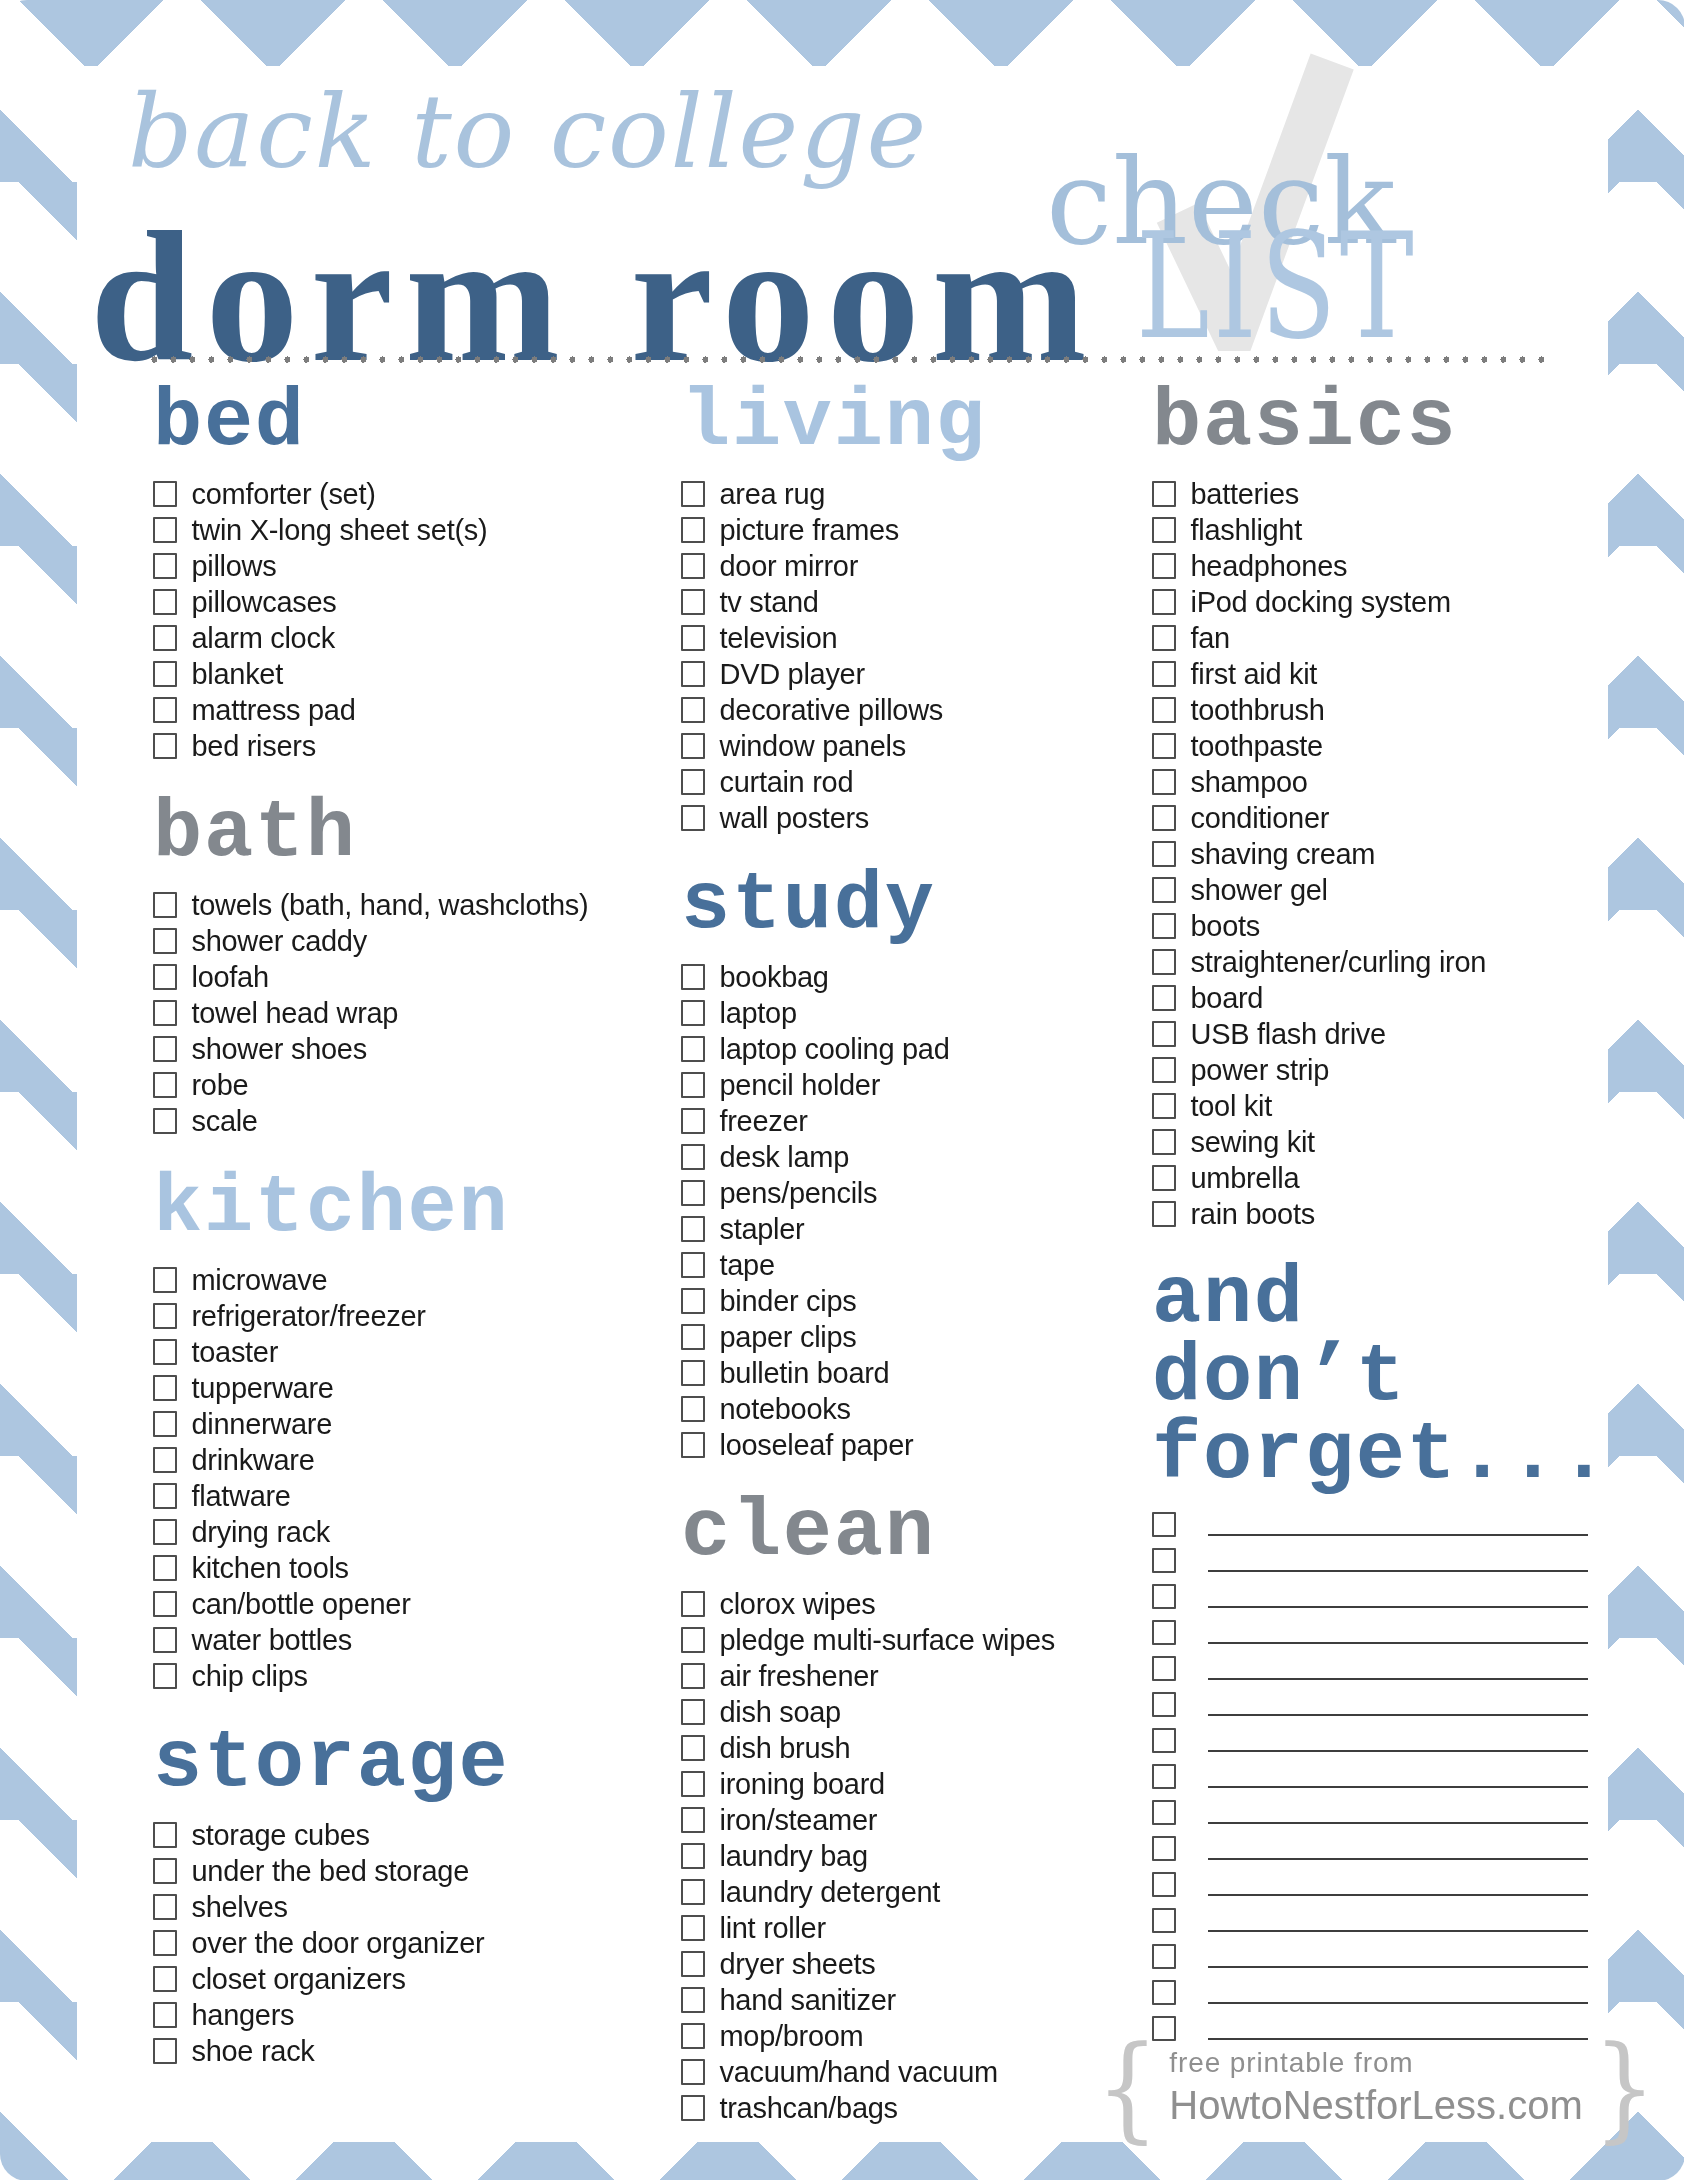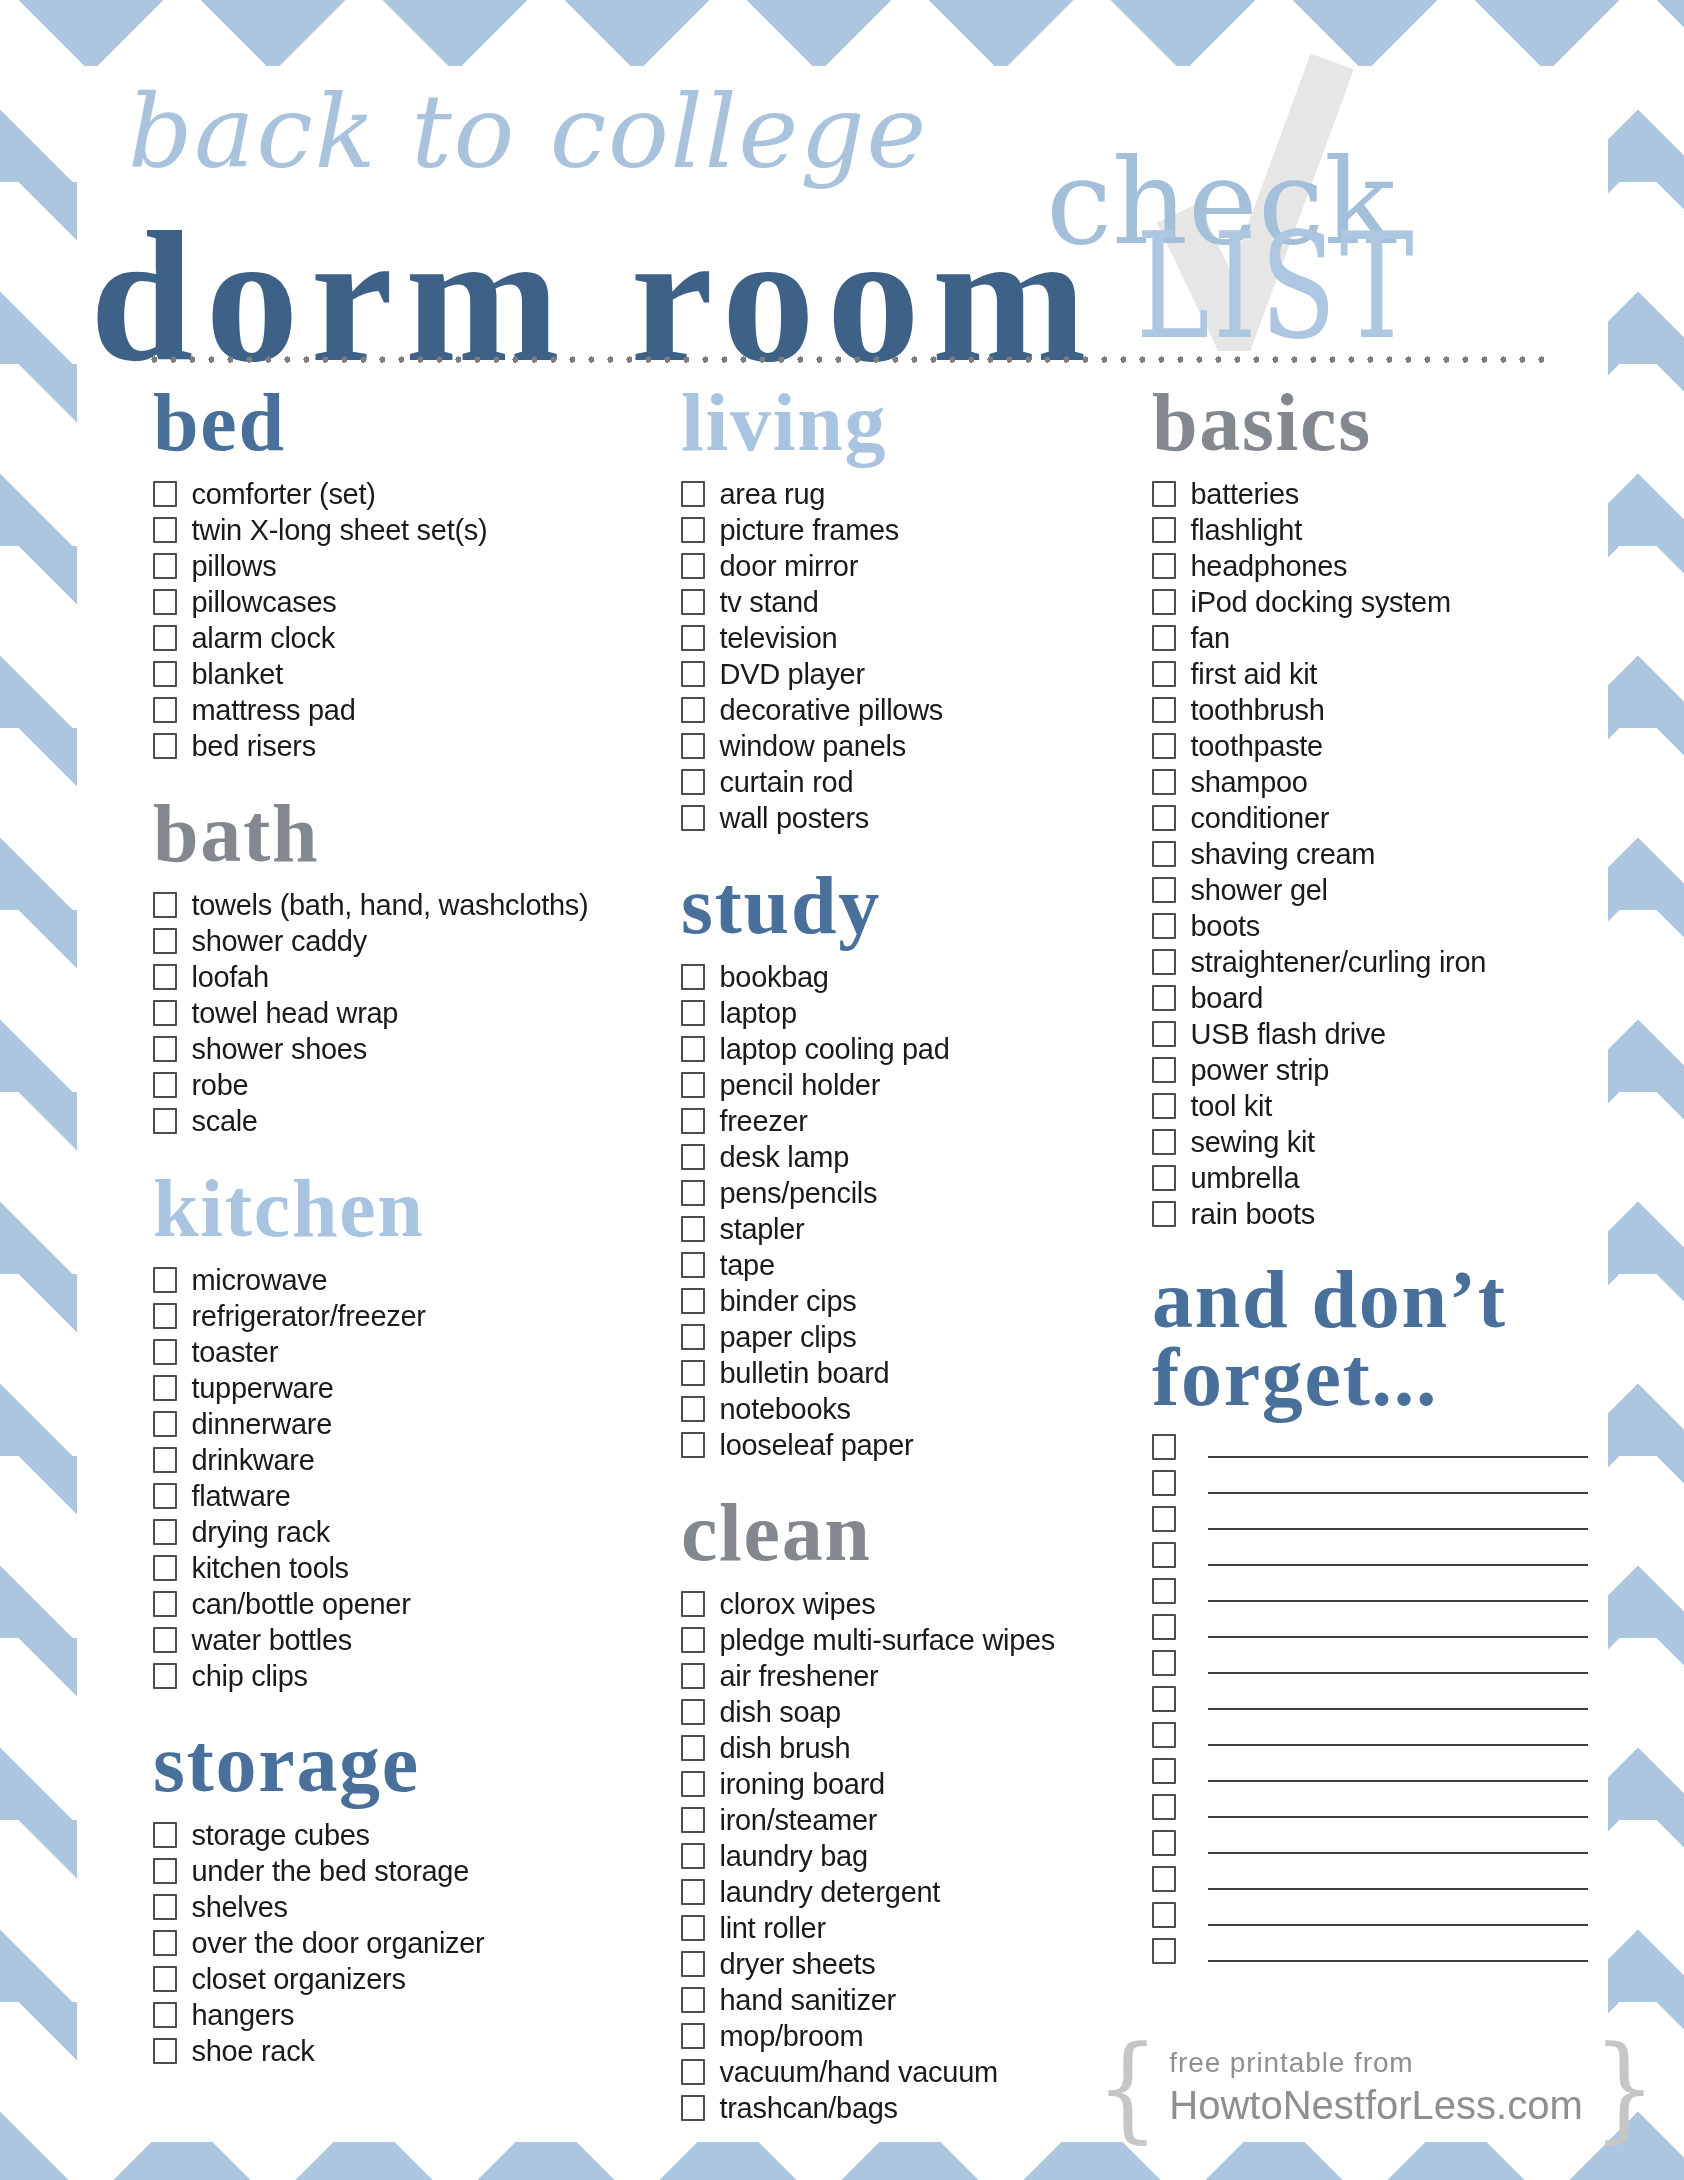--- a/index.html
+++ b/index.html
@@ -15,20 +15,21 @@
     position:relative;width:1685px;height:2181px;overflow:hidden;
     font-family:"Liberation Sans",sans-serif;
     background-color:var(--paper);
     background-image:
       linear-gradient(135deg,var(--chevron) 20%,transparent 20%),
       linear-gradient(225deg,var(--chevron) 20%,transparent 20%),
       linear-gradient(315deg,var(--chevron) 20%,transparent 20%),
       linear-gradient(45deg,var(--chevron) 20%,transparent 20%);
     background-position:-91px 0,-91px 0,0 0,0 0;
     background-size:182px 182px;
+    border-radius:27px;
   }
   .page>*{position:absolute;z-index:3}
   .content-bg{left:77px;top:66px;right:77px;bottom:39px;background:var(--paper);z-index:1}
   .hdr-checkmark{left:1152px;top:44px;z-index:2}
   .hdr-checkmark path{stroke:var(--checkmark);fill:none;stroke-width:54;stroke-linejoin:miter}
   .hdr-script{left:128px;top:82px;font-family:"DejaVu Serif",serif;font-style:italic;
     font-size:101px;line-height:1;color:var(--script);letter-spacing:1.7px}
   .hdr-dorm{left:90px;top:223px;font-family:Liberation Serif, serif;font-weight:700;
     font-size:186px;line-height:0.8;letter-spacing:12px;color:var(--dorm);white-space:nowrap}
   .hdr-check{left:1046px;top:143px;font-family:"DejaVu Serif",serif;font-size:118px;
@@ -37,21 +38,21 @@
     letter-spacing:3.4px;color:var(--list-word);transform:scaleY(1.32);transform-origin:0 0}
   .dotted{left:145px;top:355px;width:1404px;height:8.5px;
     background-image:radial-gradient(circle 3px at 9.4px 4.3px,var(--dots) 98%,transparent);
     background-size:19px 8.5px;background-repeat:repeat-x}
   .col{top:382px}
   .col[data-col="0"]{left:153px;width:530px}
   .col[data-col="1"]{left:681px;width:470px}
   .col[data-col="2"]{left:1152px;width:457px}
   .sec{margin-top:29px}
   .sec:first-child{margin-top:0}
-  .sec-title{font-family:Liberation Serif, serif;font-weight:700;font-size:82px;line-height:1.0;
+  .sec-title{font-family:Liberation Mono, monospace;font-weight:700;font-size:82px;line-height:1.0;
     margin:0 0 12px 0;letter-spacing:1.7px}
   .sec-title .tl{display:block;line-height:0.95}
   .tone-medium{color:var(--title-medium)}
   .tone-light{color:var(--title-light)}
   .tone-gray{color:var(--title-gray)}
   .row{display:flex;align-items:center;height:36px}
   .box{flex:none;width:24px;height:25.6px;border:2.6px solid var(--box-border);
     background:#fff;border-radius:0.9px;margin-right:14.5px}
   .lbl{font-size:29px;color:var(--item-text);white-space:nowrap;letter-spacing:-0.3px}
   .row.blank .wline{width:380px;height:25.6px;border-bottom:2.6px solid var(--blank-line);

